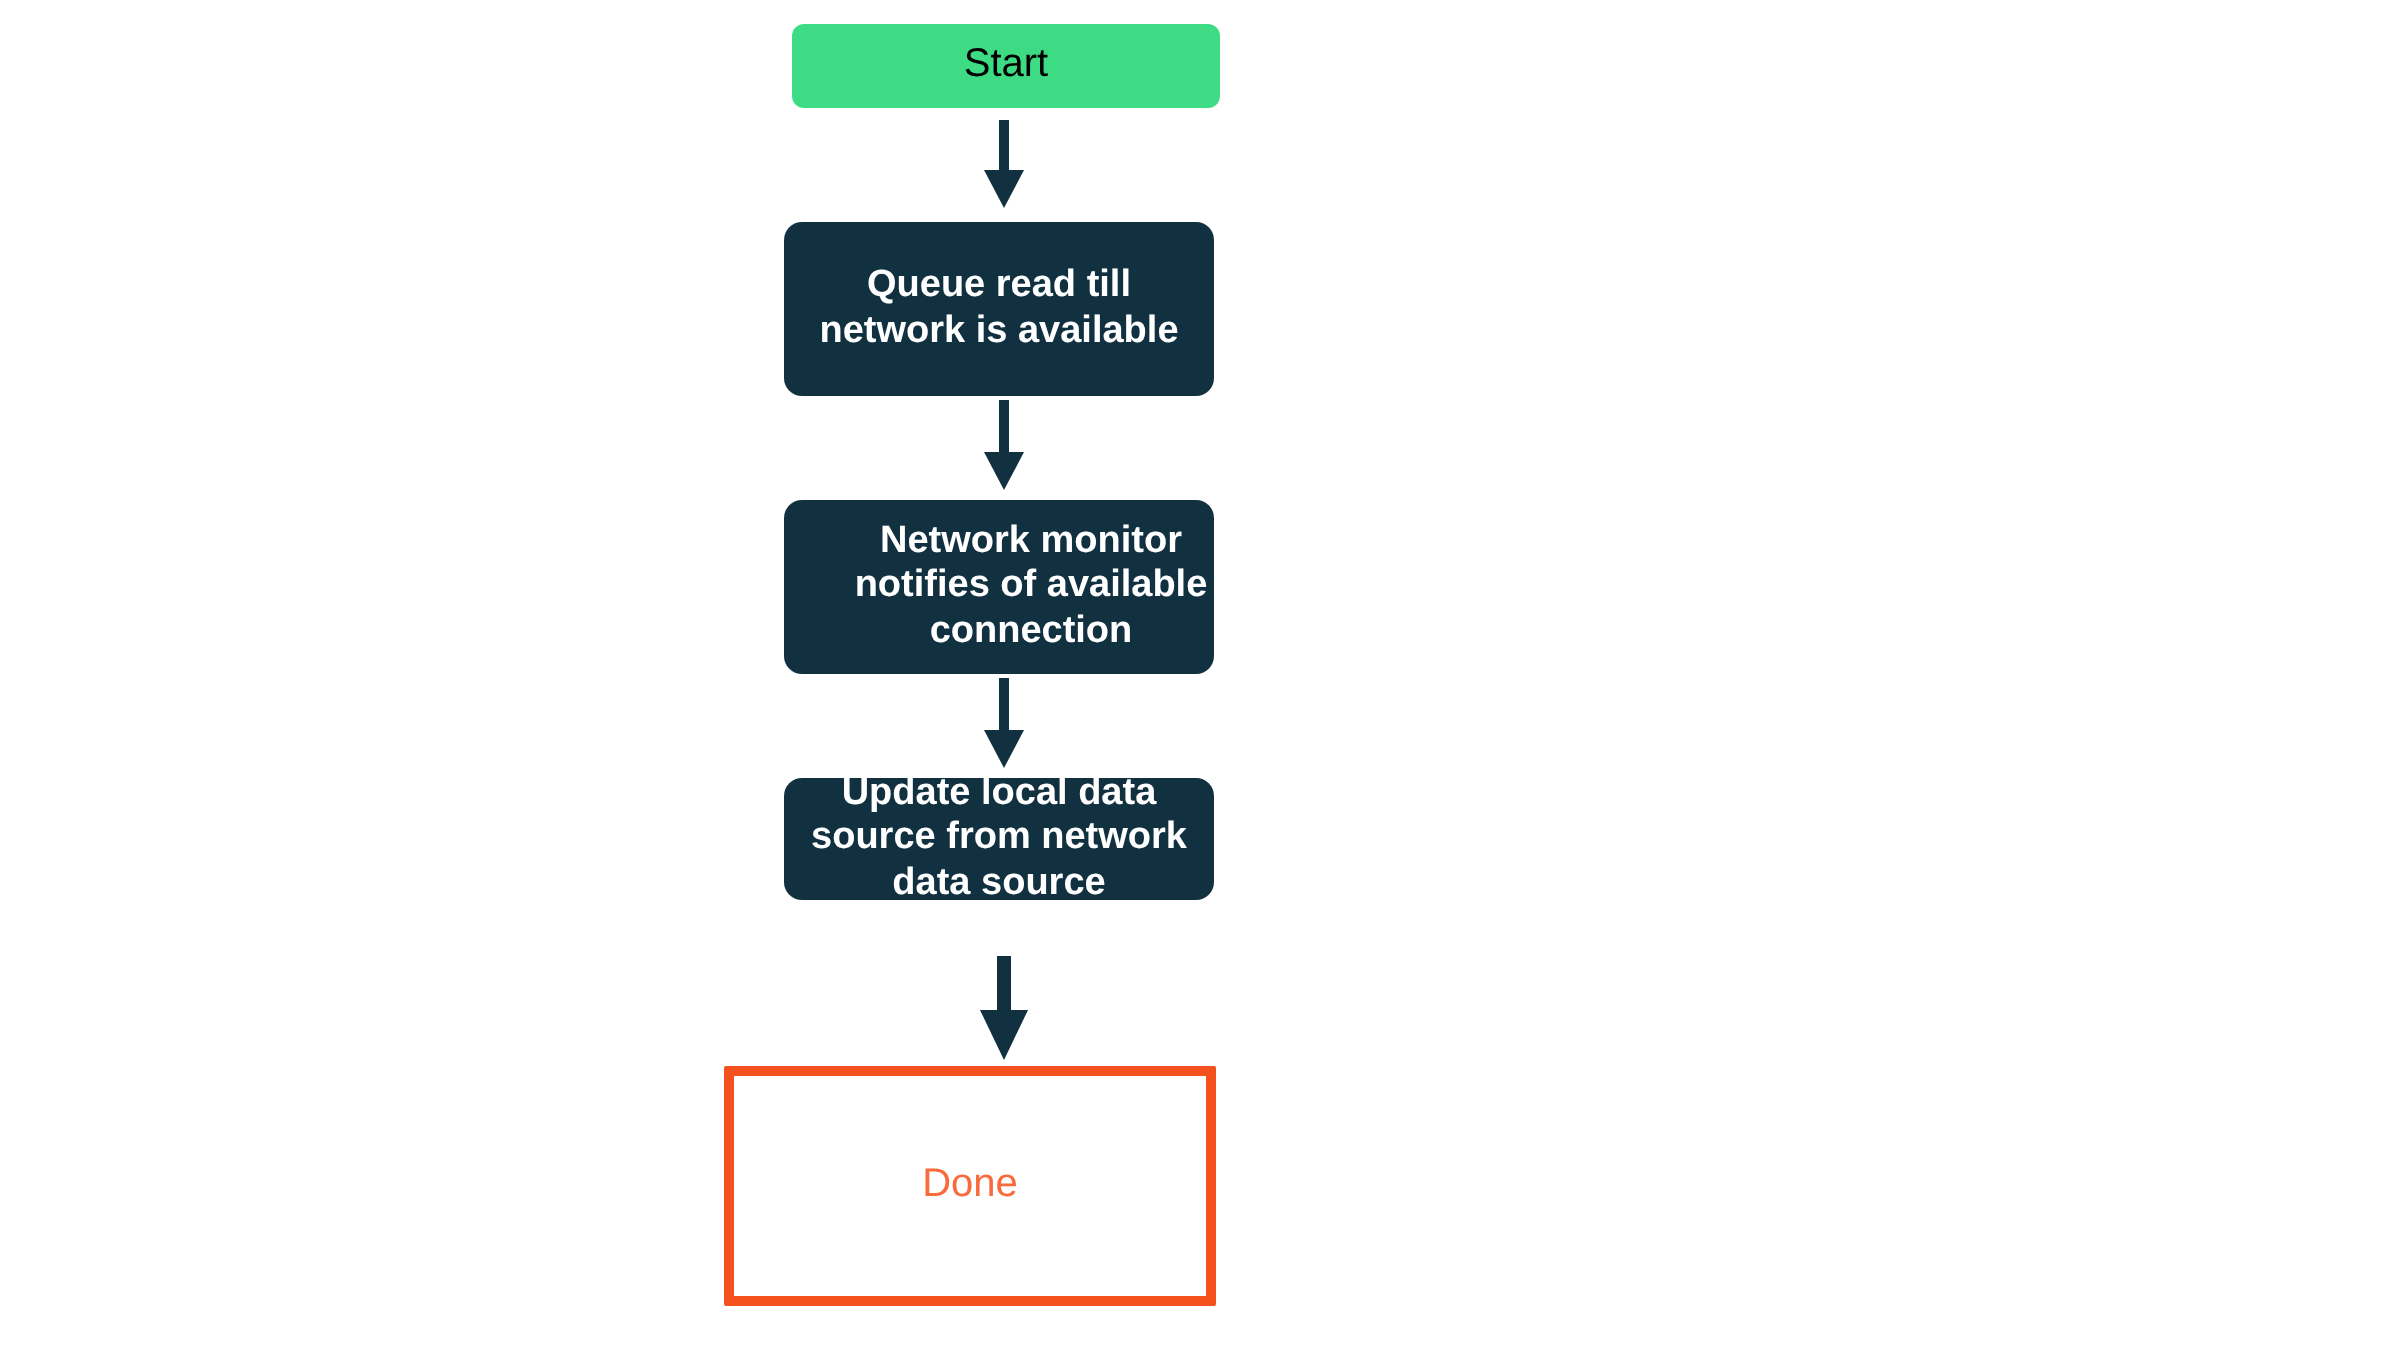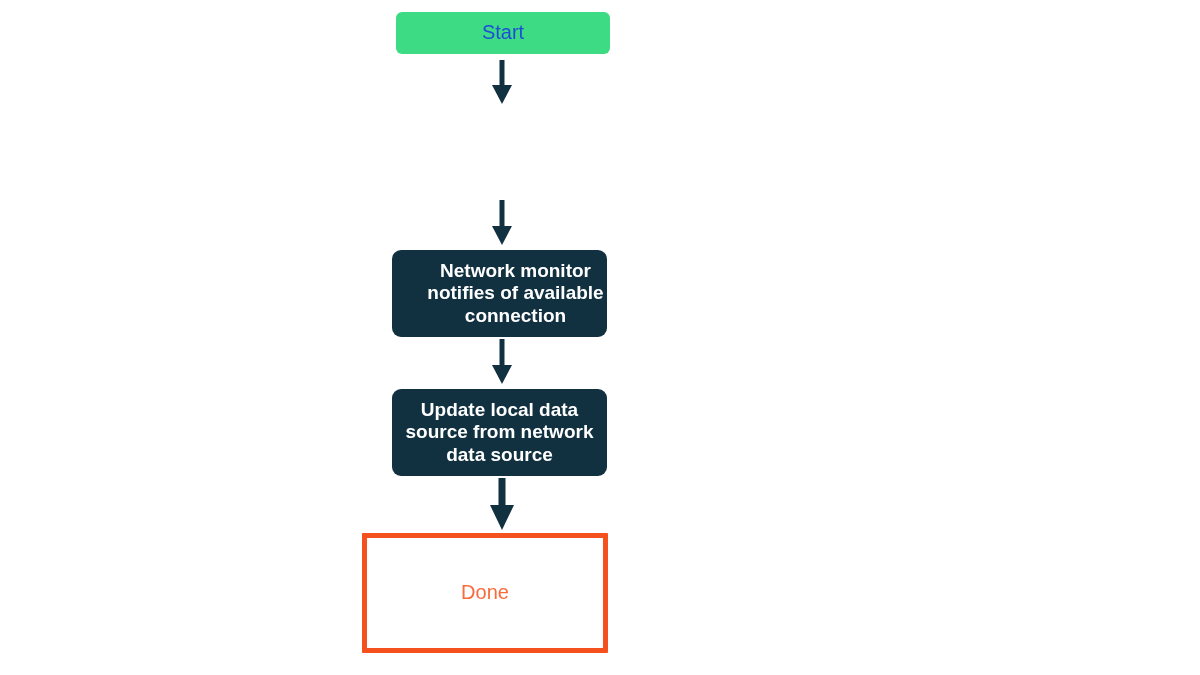--- a/index.html
+++ b/index.html
@@ -40,41 +40,41 @@
   
   .node-start {
     left: 396px;
     top: 12px;
     width: 214px;
     height: 42px;
     background: #3ddc84;
     border-radius: 6px;
   }
   .node-start .node-label {
-    color: #1d4ed8;
+    color: #000000;
     font-size: 20px;
     font-weight: 400;
   }
 
   
   .node-process {
     background: #113040;
     border-radius: 9px;
     left: 392px;
     width: 215px;
   }
   .node-process .node-label {
     color: #ffffff;
     font-size: 19px;
     font-weight: 700;
   }
 
   #node-queue   { top: 111px; height: 87px; }
   #node-monitor { top: 250px; height: 87px; padding-left: 32px; }
-  #node-update  { top: 389px; height: 87px; }
+  #node-update  { top: 389px; height: 61px; }
 
   
   .node-done {
     left: 362px;
     top: 533px;
     width: 246px;
     height: 120px;
     background: #ffffff;
     border: 5px solid #f4511e;
     border-radius: 1px;
@@ -101,20 +101,24 @@
     <span class="node-label">Start</span>
   </div>
 
   <div class="connector" id="conn-1" style="left:487px; top:60px; width:30px; height:45px;">
     <svg width="30" height="45" viewBox="0 0 30 45" aria-hidden="true">
       <line x1="15" y1="0" x2="15" y2="30" stroke="#113040" stroke-width="5"></line>
       <polygon points="15,44 5,25 25,25" fill="#113040"></polygon>
     </svg>
   </div>
 
+  <div class="node node-process" id="node-queue">
+    <span class="node-label">Queue read till
+network is available</span>
+  </div>
 
   <div class="connector" id="conn-2" style="left:487px; top:200px; width:30px; height:46px;">
     <svg width="30" height="46" viewBox="0 0 30 46" aria-hidden="true">
       <line x1="15" y1="0" x2="15" y2="30" stroke="#113040" stroke-width="5"></line>
       <polygon points="15,45 5,26 25,26" fill="#113040"></polygon>
     </svg>
   </div>
 
   <div class="node node-process" id="node-monitor">
     <span class="node-label">Network monitor

